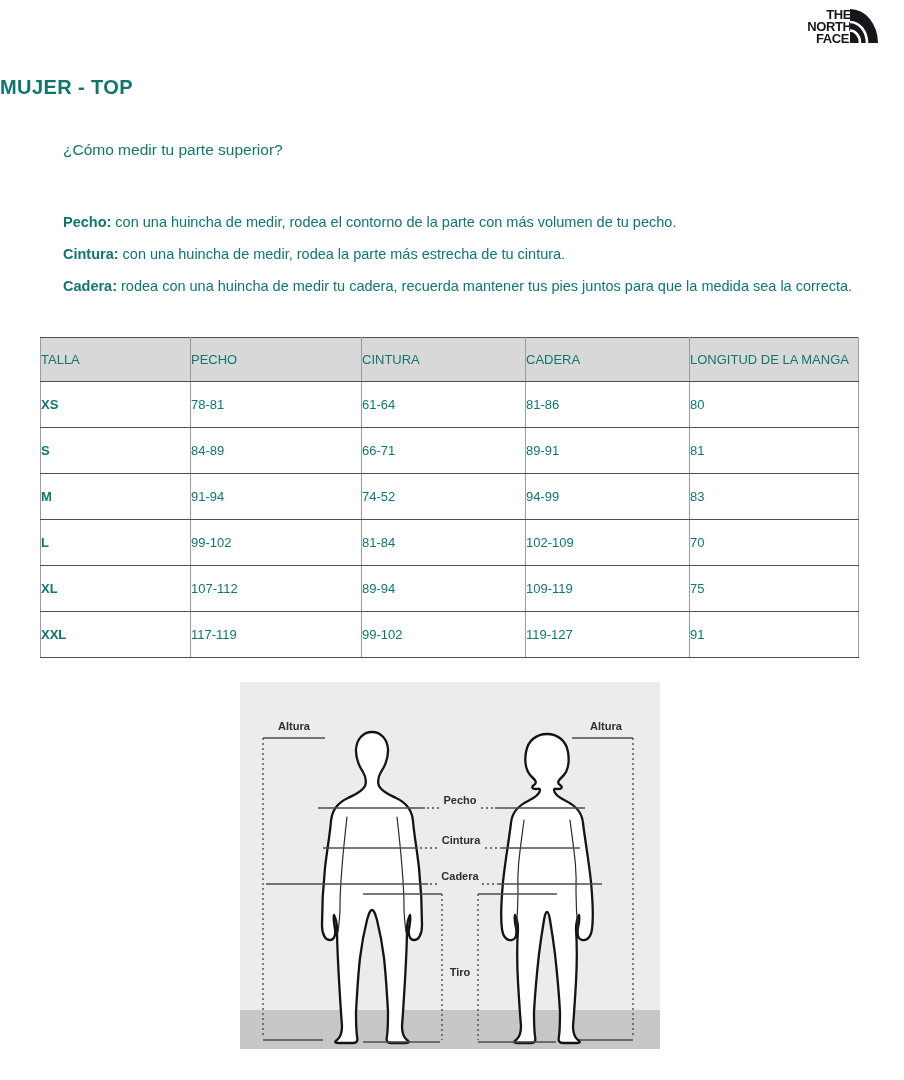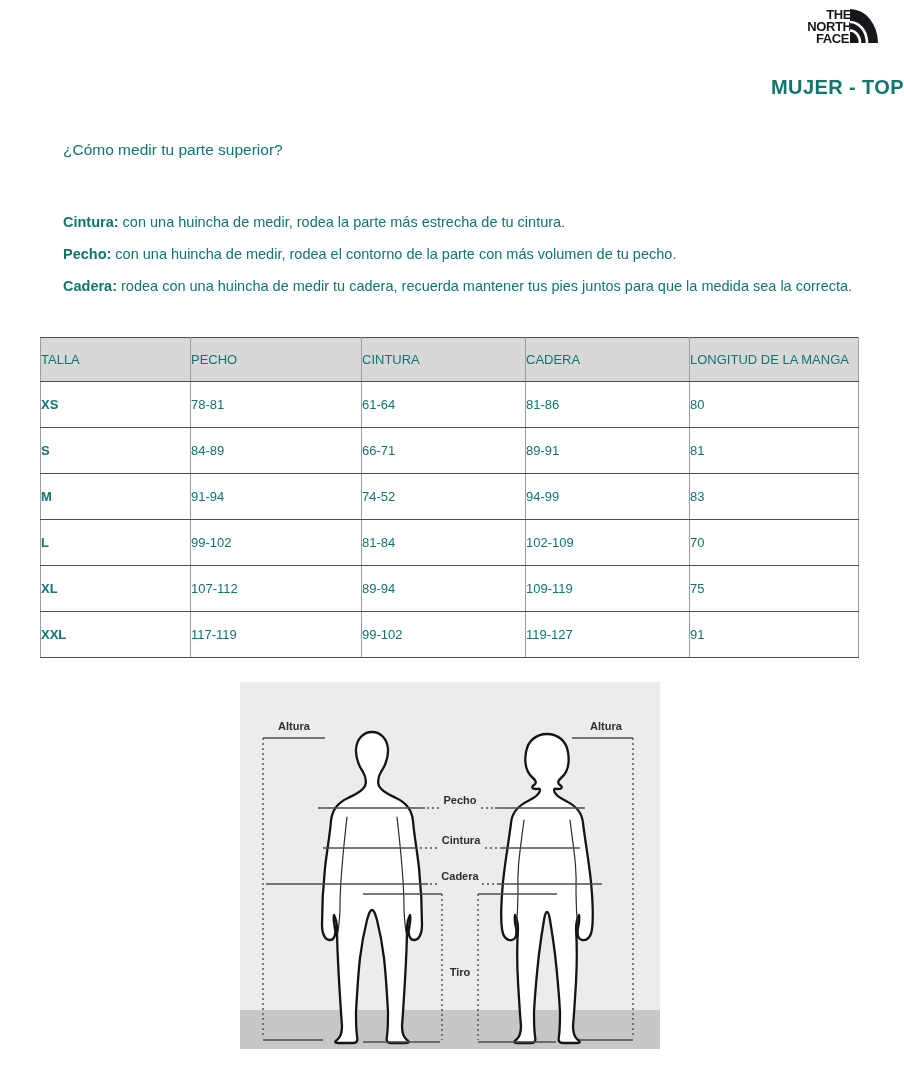--- a/index.html
+++ b/index.html
@@ -2,21 +2,21 @@
 <html><head>
 <meta charset="utf-8">
 <style>
   html,body{margin:0;padding:0;background:#fff;}
   .page{
     position:relative;width:904px;height:1080px;background:#fff;overflow:hidden;
     font-family:"Liberation Sans",sans-serif;color:#0f766e;
   }
   .logo{position:absolute;top:8px;right:22px;width:92px;height:40px;}
   .logo text{font-family:"Liberation Sans",sans-serif;font-weight:bold;fill:#17161a;letter-spacing:-0.4px;}
-  .title{position:absolute;top:76px;left:0;width:100%;text-align:right;
+  .title{position:absolute;top:76px;left:0;width:100%;text-align:left;
     font-size:20px;font-weight:bold;margin:0;letter-spacing:0.4px;}
   .heading{position:absolute;top:141px;left:63px;margin:0;font-size:15.5px;font-weight:normal;}
   .instructions{position:absolute;top:214px;left:63px;width:800px;}
   .inst{margin:0 0 15px 0;font-size:14.5px;line-height:17px;white-space:nowrap;}
   .inst strong{font-weight:bold;}
 
   .size-table{position:absolute;top:337px;left:40px;width:818px;border-collapse:collapse;table-layout:fixed;}
   .size-table th,.size-table td{
     text-align:left;vertical-align:middle;font-size:13px;
     border-left:1px solid #9c9c9c;border-right:1px solid #9c9c9c;
@@ -50,25 +50,25 @@
       <path d="M70,35 A10,12.5 0 0 0 60,22.5" fill="none" stroke="#ffffff" stroke-width="2.6"></path>
     </g>
   </svg>
 
   <h1 class="title">MUJER - TOP</h1>
 
   <h2 class="heading">¿Cómo medir tu parte superior?</h2>
 
   <div class="instructions" id="instructions">
   <p class="inst">
+    <strong>Pecho:</strong><span> con una huincha de medir, rodea el contorno de la parte con más volumen de tu pecho.</span>
+  </p>
+
+  <p class="inst">
     <strong>Cintura:</strong><span> con una huincha de medir, rodea la parte más estrecha de tu cintura.</span>
-  </p>
-
-  <p class="inst">
-    <strong>Pecho:</strong><span> con una huincha de medir, rodea el contorno de la parte con más volumen de tu pecho.</span>
   </p>
 
   <p class="inst">
     <strong>Cadera:</strong><span> rodea con una huincha de medir tu cadera, recuerda mantener tus pies juntos para que la medida sea la correcta.</span>
   </p>
 </div>
 
   <table class="size-table">
     <colgroup>
       <col style="width:150px">

